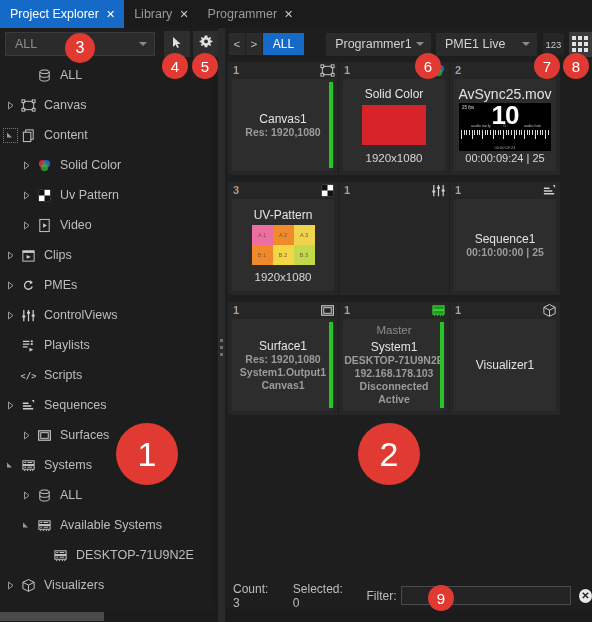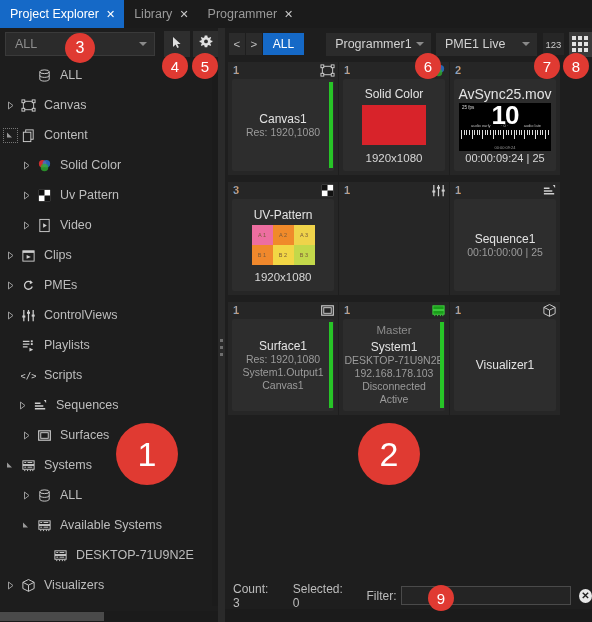--- a/index.html
+++ b/index.html
@@ -90,21 +90,21 @@
   .card .cnum { font-weight:bold; font-size:11px; }
   .card .chicon { margin-left:auto; width:15px; height:14px; display:flex;
                   align-items:center; justify-content:center; }
   .card .cbody { position:absolute; left:4px; top:17px; right:4px; bottom:4px;
                  background:#2d2d2d; border-radius:2px;
                  display:flex; flex-direction:column; align-items:center;
                  justify-content:center; }
   .card .strip { position:absolute; right:5px; top:20px; bottom:7px;
                  width:4px; background:#27c427; }
   .ctitle { font-size:12px; color:#e3e3e3; }
-  .csub { font-size:10.5px; color:#9b9b9b; line-height:13px; text-align:left; }
+  .csub { font-size:10.5px; color:#9b9b9b; line-height:13px; text-align:left;font-weight:bold; }
   .cmaster { font-size:11.5px; color:#8c8c8c; margin-bottom:4px; }
 
   .swatch { width:64px; height:40px; background:#d8232a; margin:4px 0; }
   .uvgrid { display:grid; grid-template-columns:repeat(3,21px);
             grid-template-rows:repeat(2,20px); margin:3px 0; }
   .uvgrid div { display:flex; align-items:center; justify-content:center;
                 font-size:5.5px; color:#7a5a3a; }
   .avthumb { width:92px; height:48px; background:#000; position:relative;
              overflow:hidden; margin-top:1px; }
   .avthumb .fps { position:absolute; left:3px; top:2px; font-size:4.5px; color:#ddd; }
@@ -314,21 +314,21 @@
       </div>
       <div class="trow" style="padding-left: 4px;">
         <span class="arrow none"></span>
         <span class="ticon">
           <svg width="15" height="15" viewBox="0 0 16 16">
             <text x="8" y="11.5" font-size="10" fill="#cfcfcf" text-anchor="middle" font-family="monospace">&lt;/&gt;</text>
           </svg>
         </span>
         <span>Scripts</span>
       </div>
-      <div class="trow" style="padding-left: 16px;">
+      <div class="trow" style="padding-left: 4px;">
         <span class="arrow"><svg width="13" height="13" viewBox="0 0 13 13">
             <path d="M4.5 3 L9 6.5 L4.5 10 Z" fill="none" stroke="#9a9a9a"></path>
           </svg></span>
         <span class="ticon">
           <svg width="15" height="15" viewBox="0 0 16 16">
             <path d="M2 11.5h11M2 8.5h9M2 5.5h6" stroke="#cfcfcf" stroke-width="1.6"></path>
             <path d="M11.5 2 L14 2 L14 5.2 Z" fill="#cfcfcf"></path>
           </svg>
         </span>
         <span>Sequences</span>

